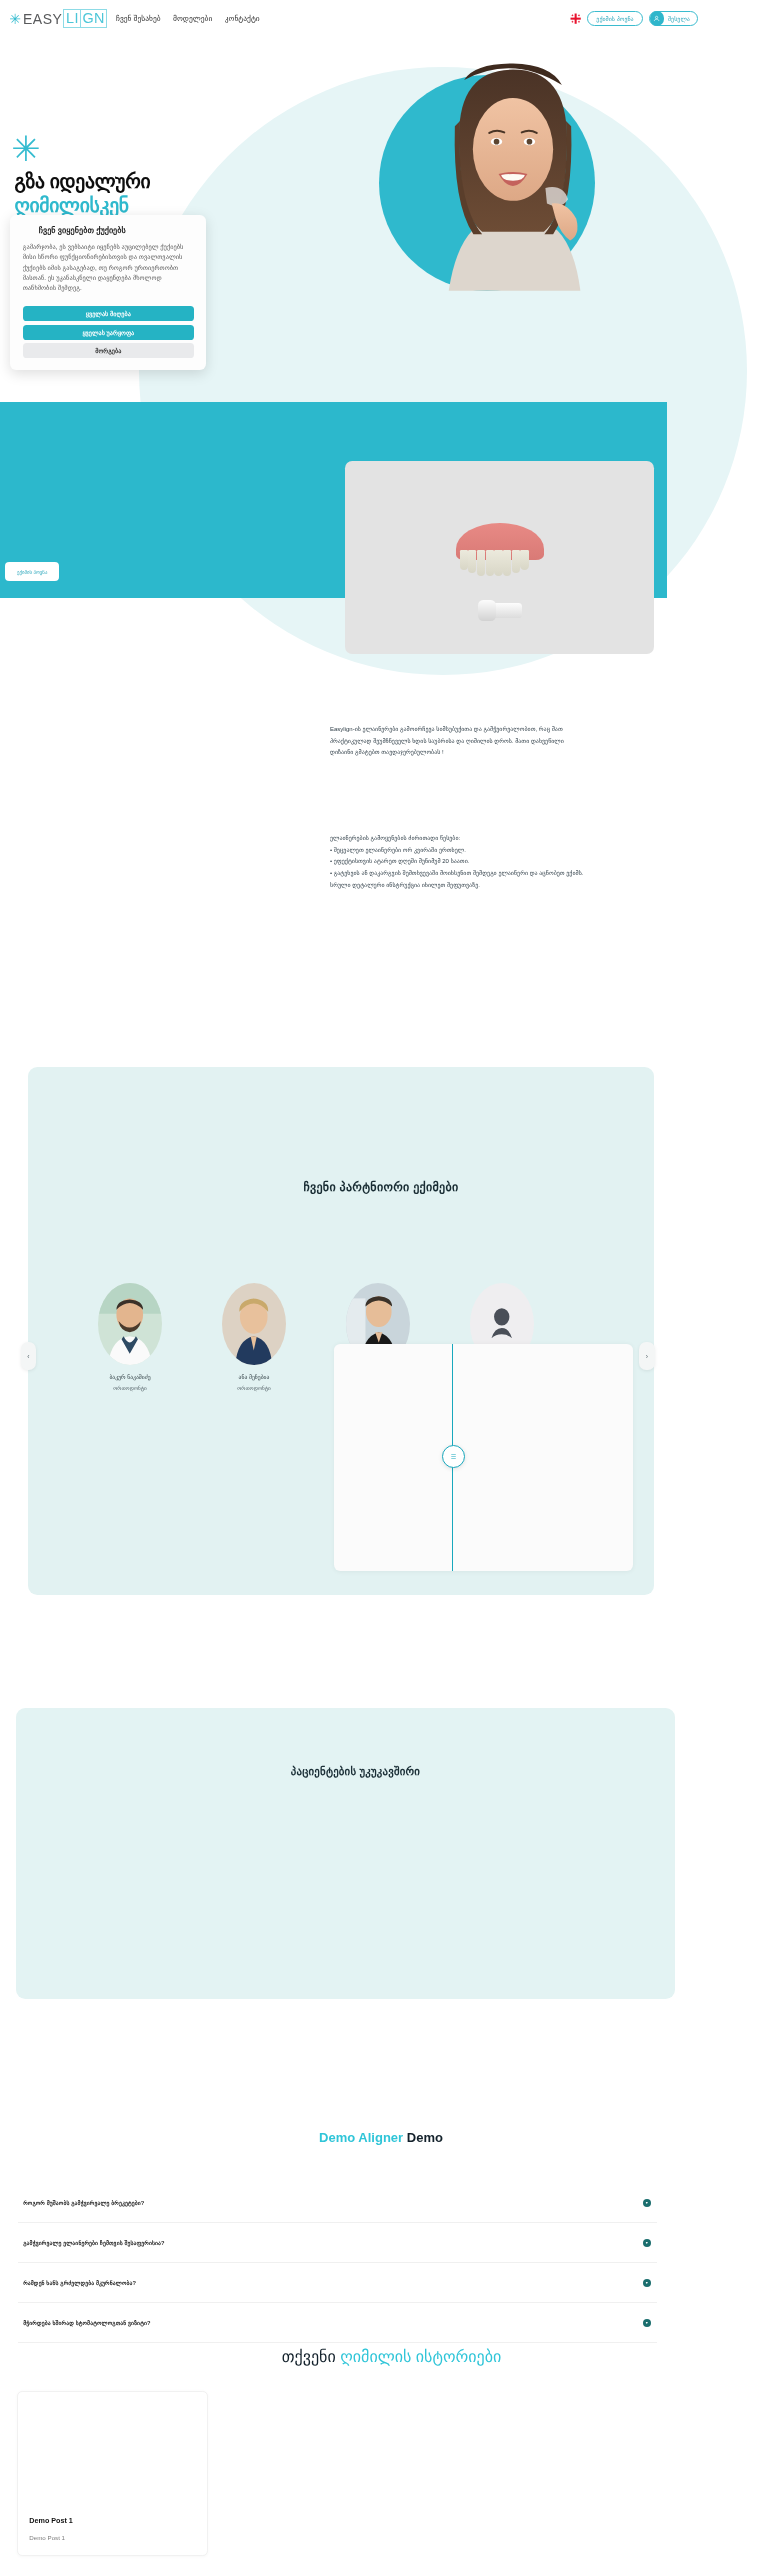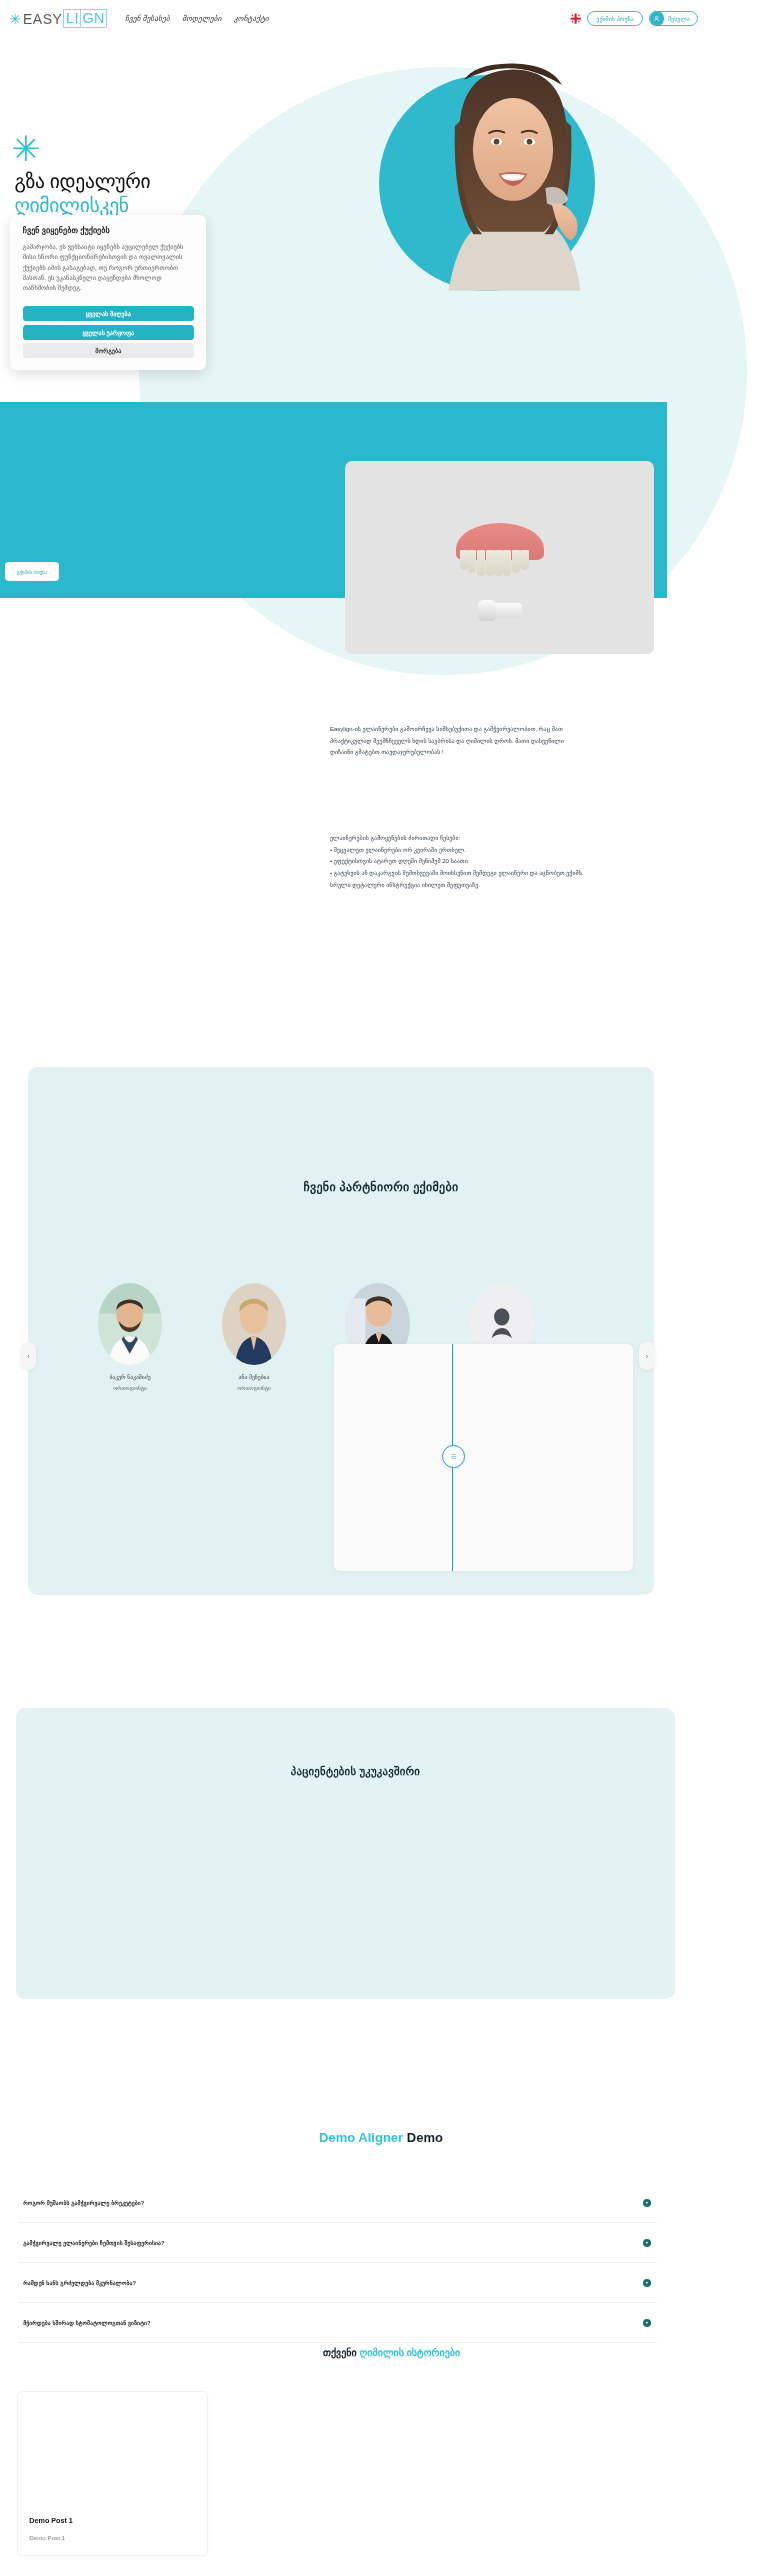--- a/index.html
+++ b/index.html
@@ -23,21 +23,21 @@
   .logo-wrap { display: flex; align-items: center; margin-left: 9.3px; gap: 1px; }
   .logo-star { color: #35BCD0; font-size: 14px; line-height: 1; margin-right: 1px; }
   .logo-easy { font-size: 14px; letter-spacing: 0.5px; color: #58595b; font-weight: 300; }
   .logo-lign { display: flex; }
   .logo-lign span {
     font-size: 14.4px; color: #4cc6d8; font-weight: 300; letter-spacing: 0.5px;
     border: 0.7px solid #8ddbe6; padding: 0 1px 0.5px 1.5px; line-height: 16.5px;
   }
   .logo-lign span + span { border-left: none; }
 
-  .nav { display: flex; gap: 12.4px; margin-left: 18px; font-style: italic; }
+  .nav { display: flex; gap: 12.4px; margin-left: 9px; }
   .nav a {
     font-size: 7.5px; color: #2b2b2b; text-decoration: none; white-space: nowrap;
   }
 
   .header-right {
     margin-left: auto; margin-right: 64px; display: flex; align-items: center; gap: 6.2px;
   }
   .flag-ge { width: 11.3px; height: 11.3px; position: relative; }
   .cta-pill {
     border: 0.7px solid #3bbccf; border-radius: 10.3px; height: 15.5px;
@@ -67,32 +67,32 @@
   .hero-person {
     position: absolute; left: 428px; top: 49px; width: 170px; height: 247px;
     overflow: hidden;
   }
   .hero-star {
     position: absolute; left: 11.3px; top: 131px; color: #35bcd0; font-size: 35px;
     line-height: 1; font-weight: 300;
   }
   .hero-title {
     position: absolute; left: 14.4px; top: 170px; width: 268px;
-    font-size: 19.6px; font-weight: 400; line-height: 1.22; letter-spacing: -0.3px;
+    font-size: 19.6px; font-weight: 700; line-height: 1.22; letter-spacing: -0.3px;
   }
   .hero-title .l1 { color: #0d0d0d; display: block; }
   .hero-title .l2 { color: #2fb9cd; display: block; }
 
   
   .cookie-card {
     position: absolute; left: 10.3px; top: 215px; width: 196px;
     background: #fdfdfd; border-radius: 6.2px; padding: 10.3px 12.4px 11.3px 12.4px;
     box-shadow: 0 3.1px 12.4px rgba(0,0,0,.13); z-index: 50;
   }
-  .cookie-title { font-size: 8.2px; font-weight: 800; color: #1b1b1b; margin-bottom: 6.7px; }
+  .cookie-title { font-size: 8.2px; font-weight: 800; color: #1b1b1b; margin-bottom: 6.7px; margin-left: 16px; }
   .cookie-text { font-size: 6.4px; line-height: 1.62; color: #565656; }
   .cookie-btns { margin-top: 12.4px; display: flex; flex-direction: column; gap: 3.6px; }
   .btn-accept, .btn-reject {
     background: #25b3c4; color: #fff; border: none; border-radius: 3.6px;
     height: 15px; font-size: 6.2px; font-weight: 700; cursor: pointer;
     font-family: "Liberation Sans", sans-serif;
   }
   .btn-settings {
     background: #e9eaec; color: #333; border: none; border-radius: 3.6px;
     height: 15px; font-size: 6.2px; font-weight: 700; cursor: pointer;
@@ -216,21 +216,21 @@
   .faq-q { font-size: 5.7px; font-weight: 700; color: #1b1b1b; letter-spacing: 0.1px; }
   .faq-chev {
     position: absolute; right: 6.2px; top: 50%; transform: translateY(-50%);
     width: 8.2px; height: 8.2px; border-radius: 50%; background: #1b6e6e;
     color: #fff; font-size: 4.1px; display: flex; align-items: center; justify-content: center;
   }
 
   
   .blog-title {
     position: absolute; left: 0; right: 0; top: 2347px; text-align: center;
-    font-size: 10px; font-weight: 700; margin-left: 21px;
+    font-size: 16px; font-weight: 400; margin-left: 21px;
   }
   .blog-title .c1 { color: #13212b; }
   .blog-title .c2 { color: #2fc5d8; }
   .blog-card {
     position: absolute; left: 17px; top: 2391px; width: 191px; height: 165px;
     background: #fff; border: 0.5px solid #f1f1f1; border-radius: 5.2px;
     box-shadow: 0 0.5px 3.1px rgba(0,0,0,.03); padding: 0 11.3px;
   }
   .blog-card h3 { position: absolute; bottom: 30px; font-size: 7.2px; font-weight: 800; color: #121212; }
   .blog-card p  { position: absolute; bottom: 14.4px; font-size: 6.2px; color: #7d7d7d; }

